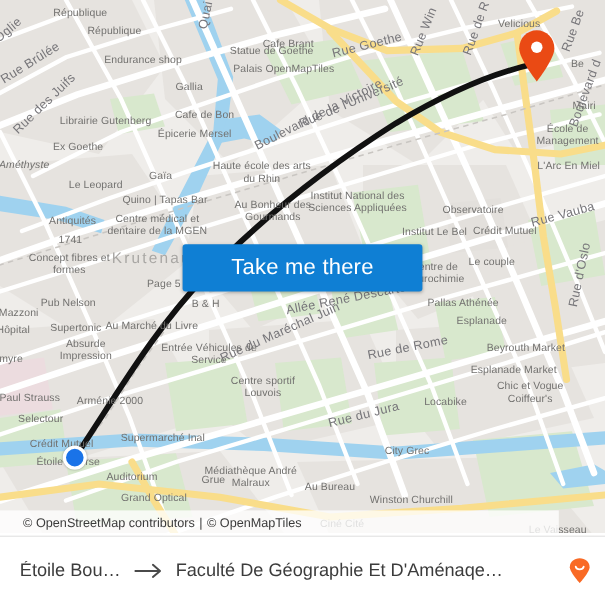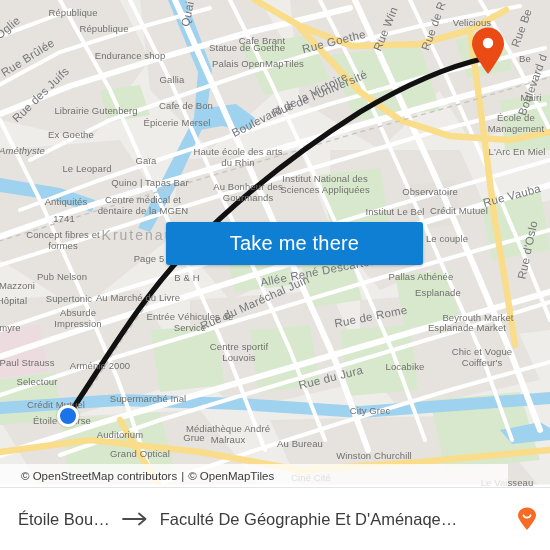--- a/index.html
+++ b/index.html
@@ -80,21 +80,21 @@
     position: absolute;
     left: 470px; top: 27px;
     width: 36px; height: 48px;
   }
 
   
   #take-me-there {
     position: absolute;
     left: 166px;
     top: 222px;
-    width: 257px;
+    width: 218px;
     height: 43px;
     background: #0f7fd4;
     color: #ffffff;
     border: none;
     border-radius: 3px;
     font-family: "Liberation Sans", sans-serif;
     font-size: 20px;
     letter-spacing: .2px;
     cursor: pointer;
     box-shadow: 0 1px 3px rgba(0,0,0,.25);
@@ -345,21 +345,21 @@
         <div class="lbl poi" style="left: 438px; top: 292px;">Esplanade</div>
         <div class="lbl poi" style="left: 69px; top: 298px;">Supertonic</div>
         <div class="lbl poi" style="left: 138px; top: 297px;">Au Marché du Livre</div>
         <div class="lbl street" style="left: 255px; top: 303px; transform: translate(-50%, -50%) rotate(-24deg);">Rue du Maréchal Juin</div>
         <div class="lbl poi" style="left: 12px; top: 300px;">Hôpital</div>
         <div class="lbl street" style="left: 371px; top: 317px; transform: translate(-50%, -50%) rotate(-11deg);">Rue de Rome</div>
         <div class="lbl poi wrap2" style="left: 78px; top: 318px;">Absurde Impression</div>
         <div class="lbl poi" style="left: 478px; top: 317px;">Beyrouth Market</div>
         <div class="lbl poi" style="left: 10px; top: 327px;">myre</div>
         <div class="lbl poi wrap" style="left: 190px; top: 322px;">Entrée Véhicules de Service</div>
-        <div class="lbl poi" style="left: 467px; top: 327px;">Esplanade Market</div>
+        <div class="lbl poi" style="left: 467px; top: 337px;">Esplanade Market</div>
         <div class="lbl poi wrap" style="left: 239px; top: 352px;">Centre sportif Louvois</div>
         <div class="lbl poi wrap" style="left: 482px; top: 357px;">Chic et Vogue Coiffeur's</div>
         <div class="lbl street" style="left: 331px; top: 378px; transform: translate(-50%, -50%) rotate(-14deg);">Rue du Jura</div>
         <div class="lbl poi" style="left: 27px; top: 362px;">Paul Strauss</div>
         <div class="lbl poi" style="left: 100px; top: 365px;">Arménie 2000</div>
         <div class="lbl poi" style="left: 405px; top: 366px;">Locabike</div>
         <div class="lbl poi" style="left: 37px; top: 381px;">Selectour</div>
         <div class="lbl poi" style="left: 148px; top: 398px;">Supermarché Inal</div>
         <div class="lbl poi" style="left: 56px; top: 404px;">Crédit Mutuel</div>
         <div class="lbl poi" style="left: 370px; top: 410px;">City Grec</div>

